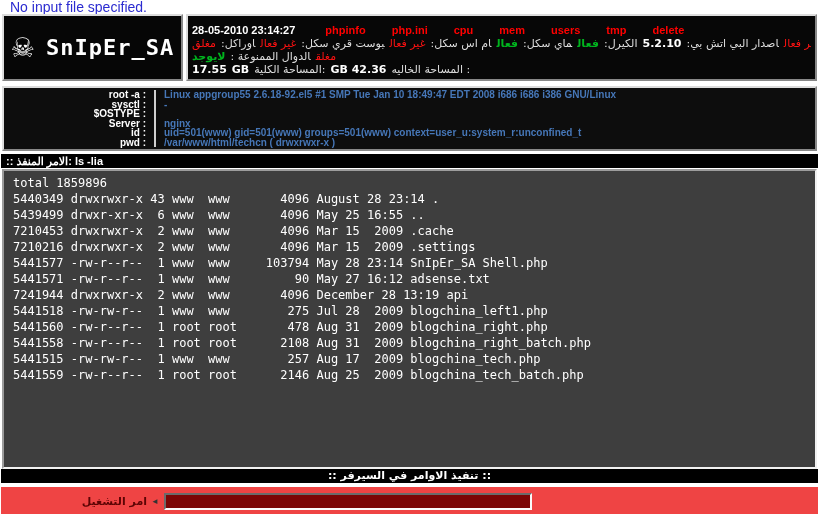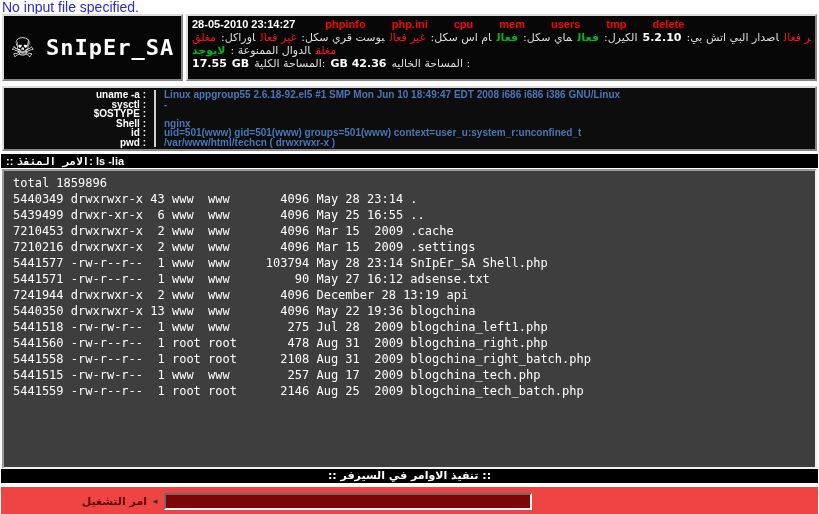--- a/index.html
+++ b/index.html
@@ -1,50 +1,50 @@
 <!DOCTYPE html>
 <html><head>
 <meta charset="utf-8">
 <style>
   html,body{margin:0;padding:0}
   body{width:819px;height:514px;background:#fff;overflow:hidden;
        font-family:"Liberation Sans",sans-serif;position:relative}
 
   
-  .err{height:14px;line-height:14px;padding:0 2px;font-size:14px;color:#2b2bd0}
+  .err{height:14px;line-height:14px;padding:0 10px;font-size:14px;color:#2b2bd0}
 
   
   .hdr{display:flex;margin:0 2px;height:67px}
   .logo{width:181px;box-sizing:border-box;background:#060606;border:2px outset #dcdcdc;
         display:flex;align-items:center;justify-content:center;gap:11px}
   .skull{color:#fff;font:400 27px "DejaVu Sans",sans-serif;line-height:27px}
   .apptitle{color:#fff;font:700 22px "DejaVu Sans Mono",monospace;letter-spacing:1px}
   .info{flex:1;margin-left:3px;box-sizing:border-box;background:#070707;
-        border:2px outset #dcdcdc;padding:2px 4px;overflow:hidden}
+        border:2px outset #dcdcdc;padding:8px 4px;overflow:hidden}
   .iline{height:13px;line-height:13px;white-space:nowrap;overflow:hidden;font-size:11px}
   .dt{color:#fff;font-weight:700;margin-right:4px}
   .hlink{color:#ff0000;font-weight:700;margin-left:26px;cursor:pointer;text-decoration:none}
   .seg{font-family:"DejaVu Sans",sans-serif;margin-right:5px}
   .seg.lbl{color:#dedede}
   .seg.red{color:#ff1212;font-weight:400}
   .seg.green{color:#00b41e;font-weight:700}
   .seg.white{color:#ffffff;font-weight:700}
 
   
   .sysinfo{margin:5px 2px 0;box-sizing:border-box;background:#0d0d0d;
            border:2px outset #dcdcdc;padding:2px 0;height:65px;overflow:hidden}
   .si-row{display:flex;height:9.5px;line-height:9.5px;font-size:10px}
   .si-lbl{width:152px;box-sizing:border-box;text-align:right;color:#fff;font-weight:700;
           padding-right:8px;border-right:2px solid #cfcfcf;white-space:nowrap}
   .si-val{color:#4677b8;font-weight:700;padding-left:8px;white-space:nowrap}
 
   
   .cmdbar{margin:3px 1px 0;background:#000;height:14px;line-height:14px;
           padding:0 5px;font-size:11px;font-weight:700;color:#fff;white-space:nowrap}
-  .cmdbar .ar{font-family:Liberation Mono, monospace}
+  .cmdbar .ar{font-family:Liberation Sans, sans-serif}
 
   
   .listing{margin:1px 2px 0;box-sizing:border-box;height:300px;background:#3e3e3e;
            border:2px inset #f0f0f0;padding:4px 0 0 9px;overflow:hidden;
            color:#fff;font:400 12px "DejaVu Sans Mono",monospace}
   .ls-line{white-space:pre;height:16px;line-height:16px}
 
   
   .bar{margin:0 1px;background:#000;height:14px;line-height:14px;text-align:center;
        color:#fff;font:700 11px "DejaVu Sans",sans-serif}
@@ -78,60 +78,59 @@
       <span class="dt">28-05-2010 23:14:27</span><span><a class="hlink">phpinfo</a><a class="hlink">php.ini</a><a class="hlink">cpu</a><a class="hlink">mem</a><a class="hlink">users</a><a class="hlink">tmp</a><a class="hlink">delete</a></span>
     </div>
     <div class="iline"><span class="seg red">غير فعال</span><span class="seg lbl">اصدار البي اتش بي:</span><span class="seg white">5.2.10</span><span class="seg lbl">الكيرل:</span><span class="seg green">فعال</span><span class="seg lbl">ماي سكل:</span><span class="seg green">فعال</span><span class="seg lbl">ام اس سكل:</span><span class="seg red">غير فعال</span><span class="seg lbl">بوست قري سكل:</span><span class="seg red">غير فعال</span><span class="seg lbl">اوراكل:</span><span class="seg red">مغلق</span></div>
     <div class="iline"><span class="seg red">مغلق</span><span class="seg lbl">الدوال الممنوعة :</span><span class="seg green">لايوجد</span></div>
     <div class="iline"><span class="seg white">17.55</span><span class="seg white">GB</span><span class="seg lbl">المساحة الكلية:</span><span class="seg white">GB 42.36</span><span class="seg lbl">المساحة الخاليه :</span></div>
   </div>
 </div>
 
 <div class="sysinfo">
     <div class="si-row">
-      <div class="si-lbl">uname -a :</div>
-      <div class="si-val">Linux appgroup55 2.6.18-92.el5 #1 SMP Mon Jun 10 18:49:47 EDT 2008 i686 i686 i386 GNU/Linux</div>
+      <div class="si-lbl">root -a :</div>
+      <div class="si-val">Linux appgroup55 2.6.18-92.el5 #1 SMP Tue Jan 10 18:49:47 EDT 2008 i686 i686 i386 GNU/Linux</div>
     </div>
     <div class="si-row">
       <div class="si-lbl">sysctl :</div>
       <div class="si-val">-</div>
     </div>
     <div class="si-row">
       <div class="si-lbl">$OSTYPE :</div>
       <div class="si-val"></div>
     </div>
     <div class="si-row">
-      <div class="si-lbl">Shell :</div>
+      <div class="si-lbl">Server :</div>
       <div class="si-val">nginx</div>
     </div>
     <div class="si-row">
       <div class="si-lbl">id :</div>
       <div class="si-val">uid=501(www) gid=501(www) groups=501(www) context=user_u:system_r:unconfined_t</div>
     </div>
     <div class="si-row">
       <div class="si-lbl">pwd :</div>
       <div class="si-val">/var/www/html/techcn   ( drwxrwxr-x )</div>
     </div>
   </div>
 
 <div class="cmdbar">
   <span>::</span>
   <span class="ar">الامر المنفذ</span><span>: ls -lia</span>
 </div>
 
 <div class="listing">
     <div class="ls-line">total 1859896</div>
-    <div class="ls-line">5440349 drwxrwxr-x 43 www  www       4096 May 28 23:14 .</div>
+    <div class="ls-line">5440349 drwxrwxr-x 43 www  www       4096 August 28 23:14 .</div>
     <div class="ls-line">5439499 drwxr-xr-x  6 www  www       4096 May 25 16:55 ..</div>
     <div class="ls-line">7210453 drwxrwxr-x  2 www  www       4096 Mar 15  2009 .cache</div>
     <div class="ls-line">7210216 drwxrwxr-x  2 www  www       4096 Mar 15  2009 .settings</div>
     <div class="ls-line">5441577 -rw-r--r--  1 www  www     103794 May 28 23:14 SnIpEr_SA Shell.php</div>
     <div class="ls-line">5441571 -rw-r--r--  1 www  www         90 May 27 16:12 adsense.txt</div>
     <div class="ls-line">7241944 drwxrwxr-x  2 www  www       4096 December 28 13:19 api</div>
-    <div class="ls-line">5440350 drwxrwxr-x 13 www  www       4096 May 22 19:36 blogchina</div>
     <div class="ls-line">5441518 -rw-rw-r--  1 www  www        275 Jul 28  2009 blogchina_left1.php</div>
     <div class="ls-line">5441560 -rw-r--r--  1 root root       478 Aug 31  2009 blogchina_right.php</div>
     <div class="ls-line">5441558 -rw-r--r--  1 root root      2108 Aug 31  2009 blogchina_right_batch.php</div>
     <div class="ls-line">5441515 -rw-rw-r--  1 www  www        257 Aug 17  2009 blogchina_tech.php</div>
     <div class="ls-line">5441559 -rw-r--r--  1 root root      2146 Aug 25  2009 blogchina_tech_batch.php</div>
   </div>
 
 <div class="bar first">:: تنفيذ الاوامر في السيرفر ::</div>
 
 <div class="panel">

